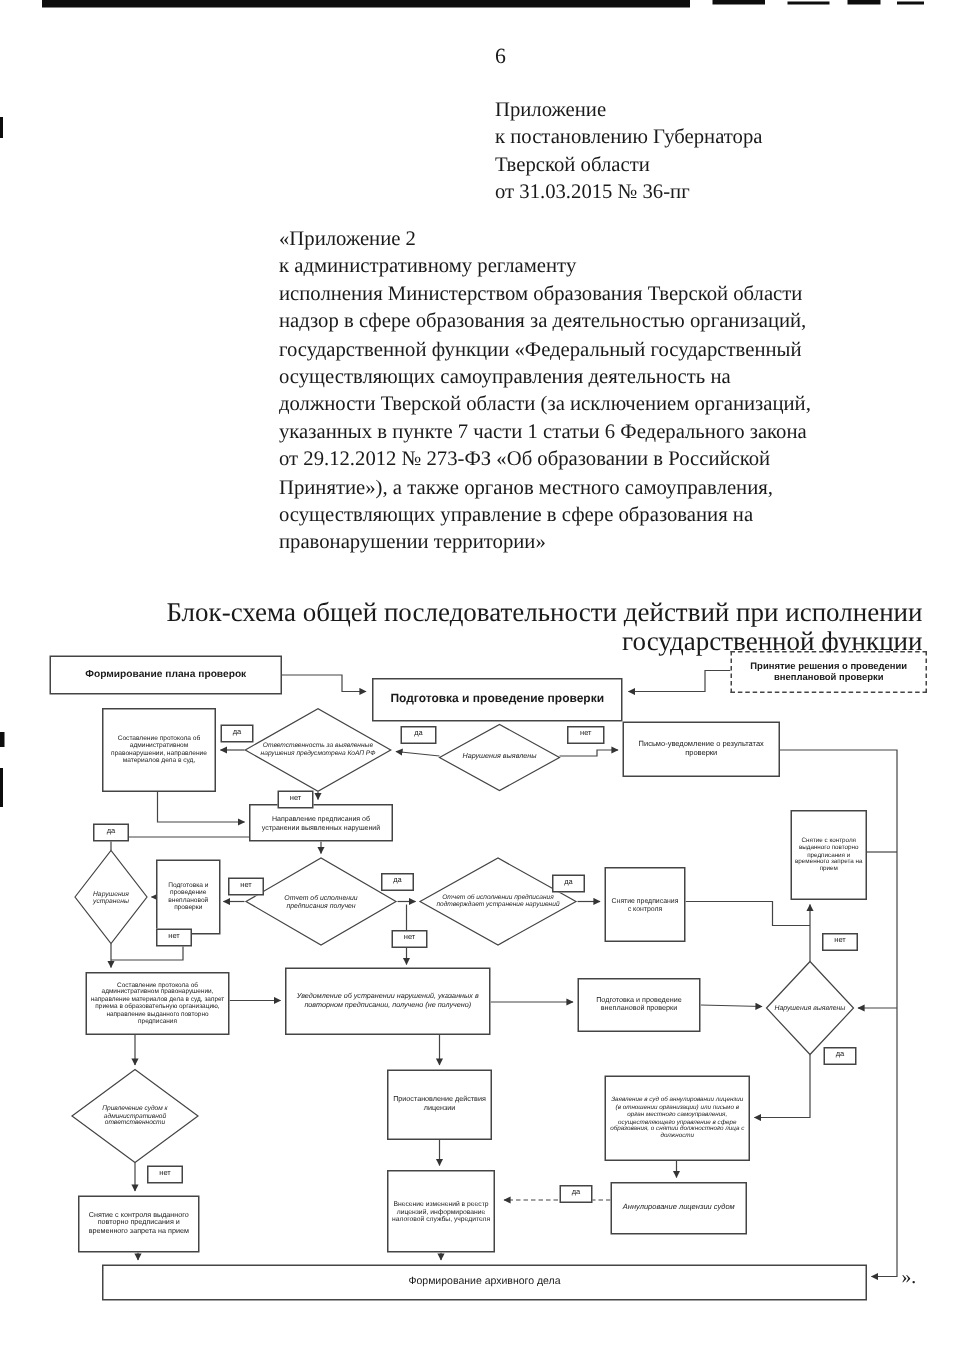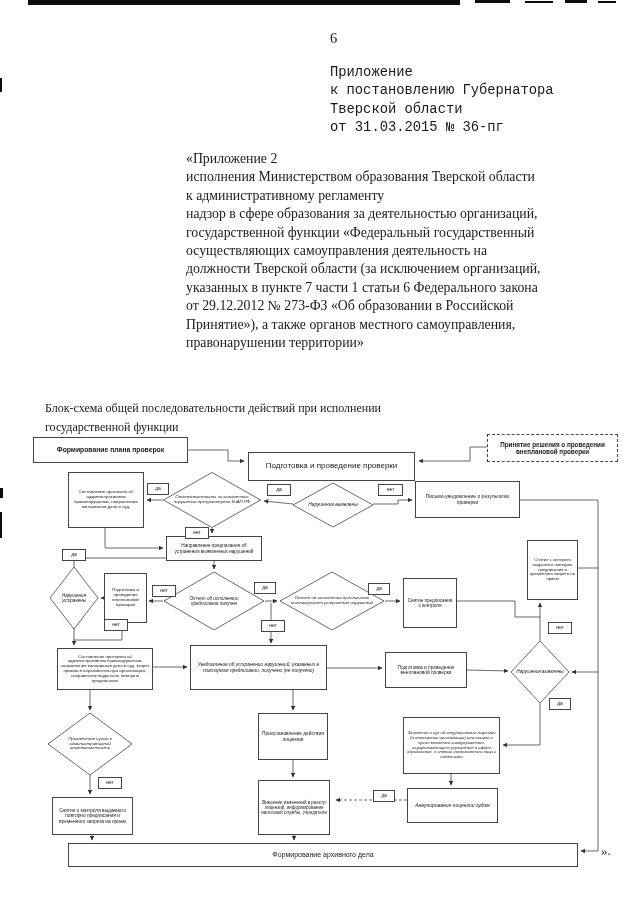--- a/index.html
+++ b/index.html
@@ -1,36 +1,36 @@
 <!DOCTYPE html>
 <html><head>
 <meta charset="utf-8">
 <style>
   html,body{margin:0;padding:0;background:#fff;}
   .page{position:relative;width:640px;height:905px;background:#fff;overflow:hidden;
         font-family:"Liberation Serif", serif;color:#1a1a1a;}
   .artifact{position:absolute;background:#0d0d0d;}
   .pagenum{position:absolute;left:330px;top:30px;font-size:14.5px;}
-  .hdr{position:absolute;left:330px;top:64px;font-size:13.8px;line-height:18.4px;font-family:Liberation Mono, monospace;}
+  .hdr{position:absolute;left:330px;top:64px;font-size:13.8px;line-height:18.4px;}
   .intro{position:absolute;left:186px;top:150px;width:452px;font-size:13.8px;line-height:18.4px;}
-  .ftitle{position:absolute;left:45px;top:399px;width:570px;text-align:left;
-          font-size:12px;line-height:18.5px;}
+  .ftitle{position:absolute;left:45px;top:399px;width:570px;text-align:right;
+          font-size:18px;line-height:18.5px;}
   .closing{position:absolute;left:601px;top:843px;font-size:13px;}
 
   
   svg.wires{position:absolute;left:0;top:0;z-index:1;pointer-events:none;}
   .fbox,.tag,.dtext{position:absolute;z-index:2;box-sizing:border-box;display:flex;
       align-items:center;justify-content:center;text-align:center;
       font-family:"Liberation Sans", sans-serif;color:#1a1a1a;line-height:1.12;}
   .fbox{border:0.8px solid #444;background:#fff;padding:1px 2px;overflow:hidden;}
   .tag{border:0.7px solid #444;background:#fff;font-size:5px;}
   .dtext{font-style:italic;background:transparent;}
 
   #n-plan{left:33px;top:437px;width:155px;height:26px;font-size:6.8px;font-weight:700;}
-  #n-main{left:248px;top:452px;width:167px;height:29px;font-size:8px;font-weight:400;}
+  #n-main{left:248px;top:452px;width:167px;height:29px;font-size:8px;font-weight:700;}
   #n-unsched-dec{left:487px;top:434px;width:131px;height:28px;font-size:6.3px;font-weight:700;border-style:dashed;}
   #n-protocol1{left:68px;top:472px;width:76px;height:56px;font-size:4.4px;}
   #n-letter{left:415px;top:481px;width:105px;height:37px;font-size:5px;}
   #n-prescription{left:166px;top:536px;width:96px;height:25px;font-size:4.7px;}
   #n-repeat-removal{left:527px;top:540px;width:51px;height:60px;font-size:4.2px;}
   #n-unsched2{left:104px;top:573px;width:43px;height:50px;font-size:4.4px;}
   #n-presc-removal{left:403px;top:578px;width:54px;height:50px;font-size:4.6px;}
   #n-protocol2{left:57px;top:648px;width:96px;height:42px;font-size:4.3px;}
   #n-notice{left:190px;top:645px;width:137px;height:45px;font-size:4.8px;font-style:italic;}
   #n-unsched3{left:385px;top:652px;width:82px;height:36px;font-size:4.8px;}
@@ -82,29 +82,30 @@
 
   <div class="hdr">
     <div>Приложение</div>
     <div>к постановлению Губернатора</div>
     <div>Тверской области</div>
     <div>от 31.03.2015 № 36-пг</div>
   </div>
 
   <div class="intro">
     <div>«Приложение 2</div>
+    <div>к административному регламенту</div>
     <div>исполнения Министерством образования Тверской области</div>
-    <div>к административному регламенту</div>
     <div>надзор в сфере образования за деятельностью организаций,</div>
     <div>государственной функции «Федеральный государственный</div>
     <div>осуществляющих самоуправления деятельность на</div>
     <div>должности Тверской области (за исключением организаций,</div>
     <div>указанных в пункте 7 части 1 статьи 6 Федерального закона</div>
     <div>от 29.12.2012 № 273-ФЗ «Об образовании в Российской</div>
     <div>Принятие»), а также органов местного самоуправления,</div>
+    <div>осуществляющих управление в сфере образования на</div>
     <div>правонарушении территории»</div>
   </div>
 
   <div class="ftitle">
     <div>Блок-схема общей последовательности действий при исполнении</div>
     <div>государственной функции</div>
   </div>
 
   <svg class="wires" width="640" height="905">
     <defs>

